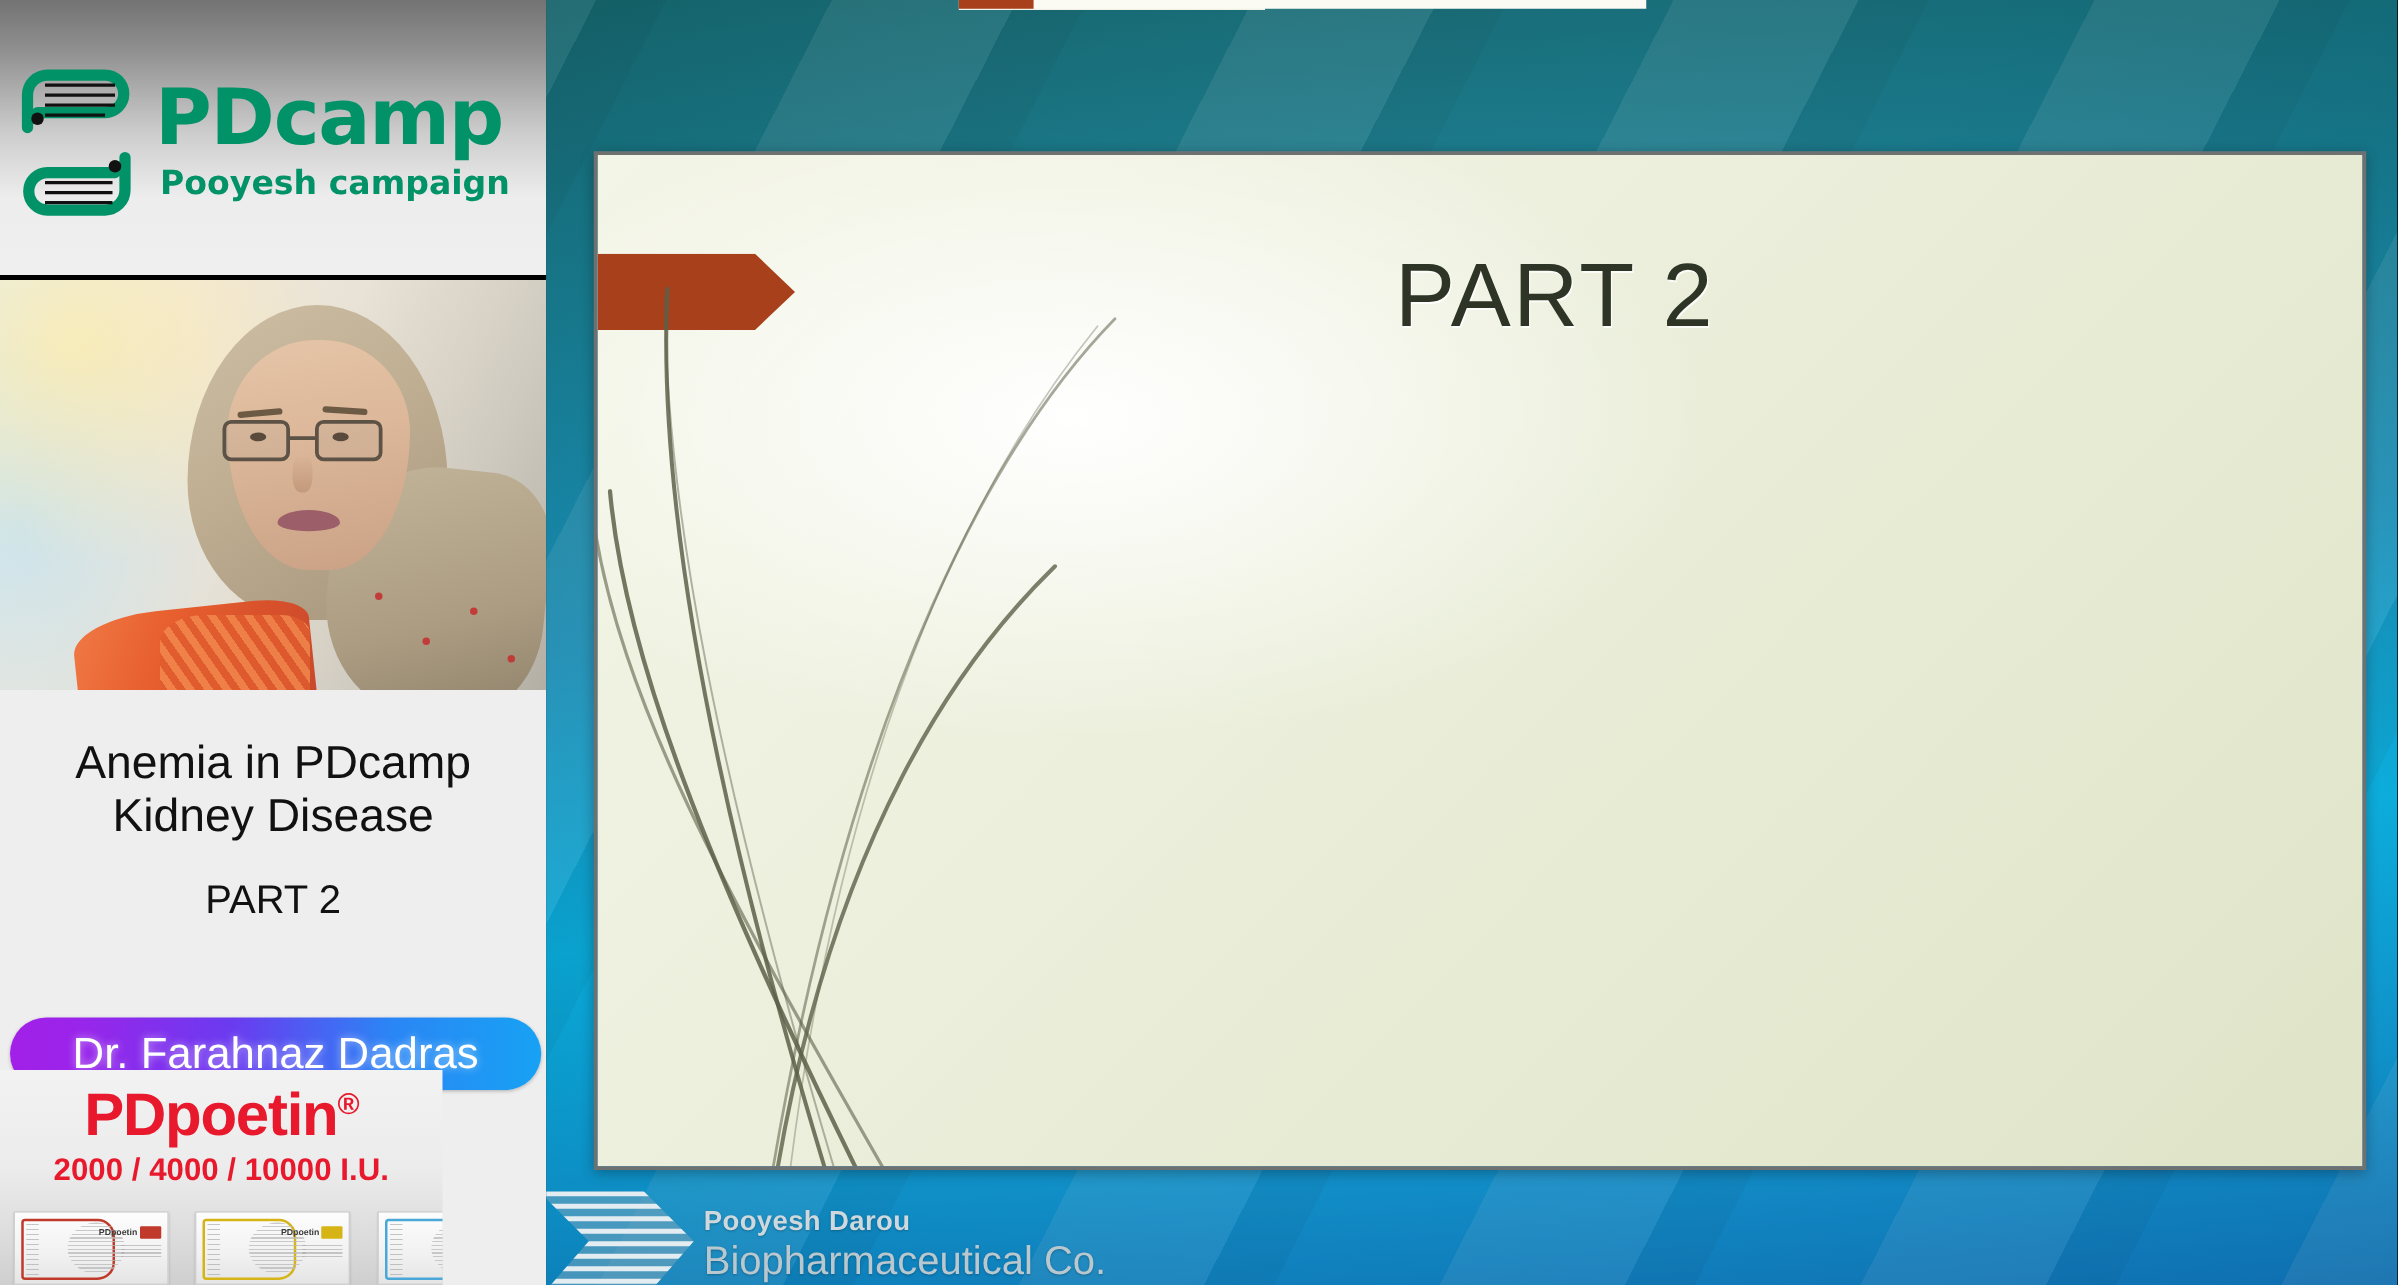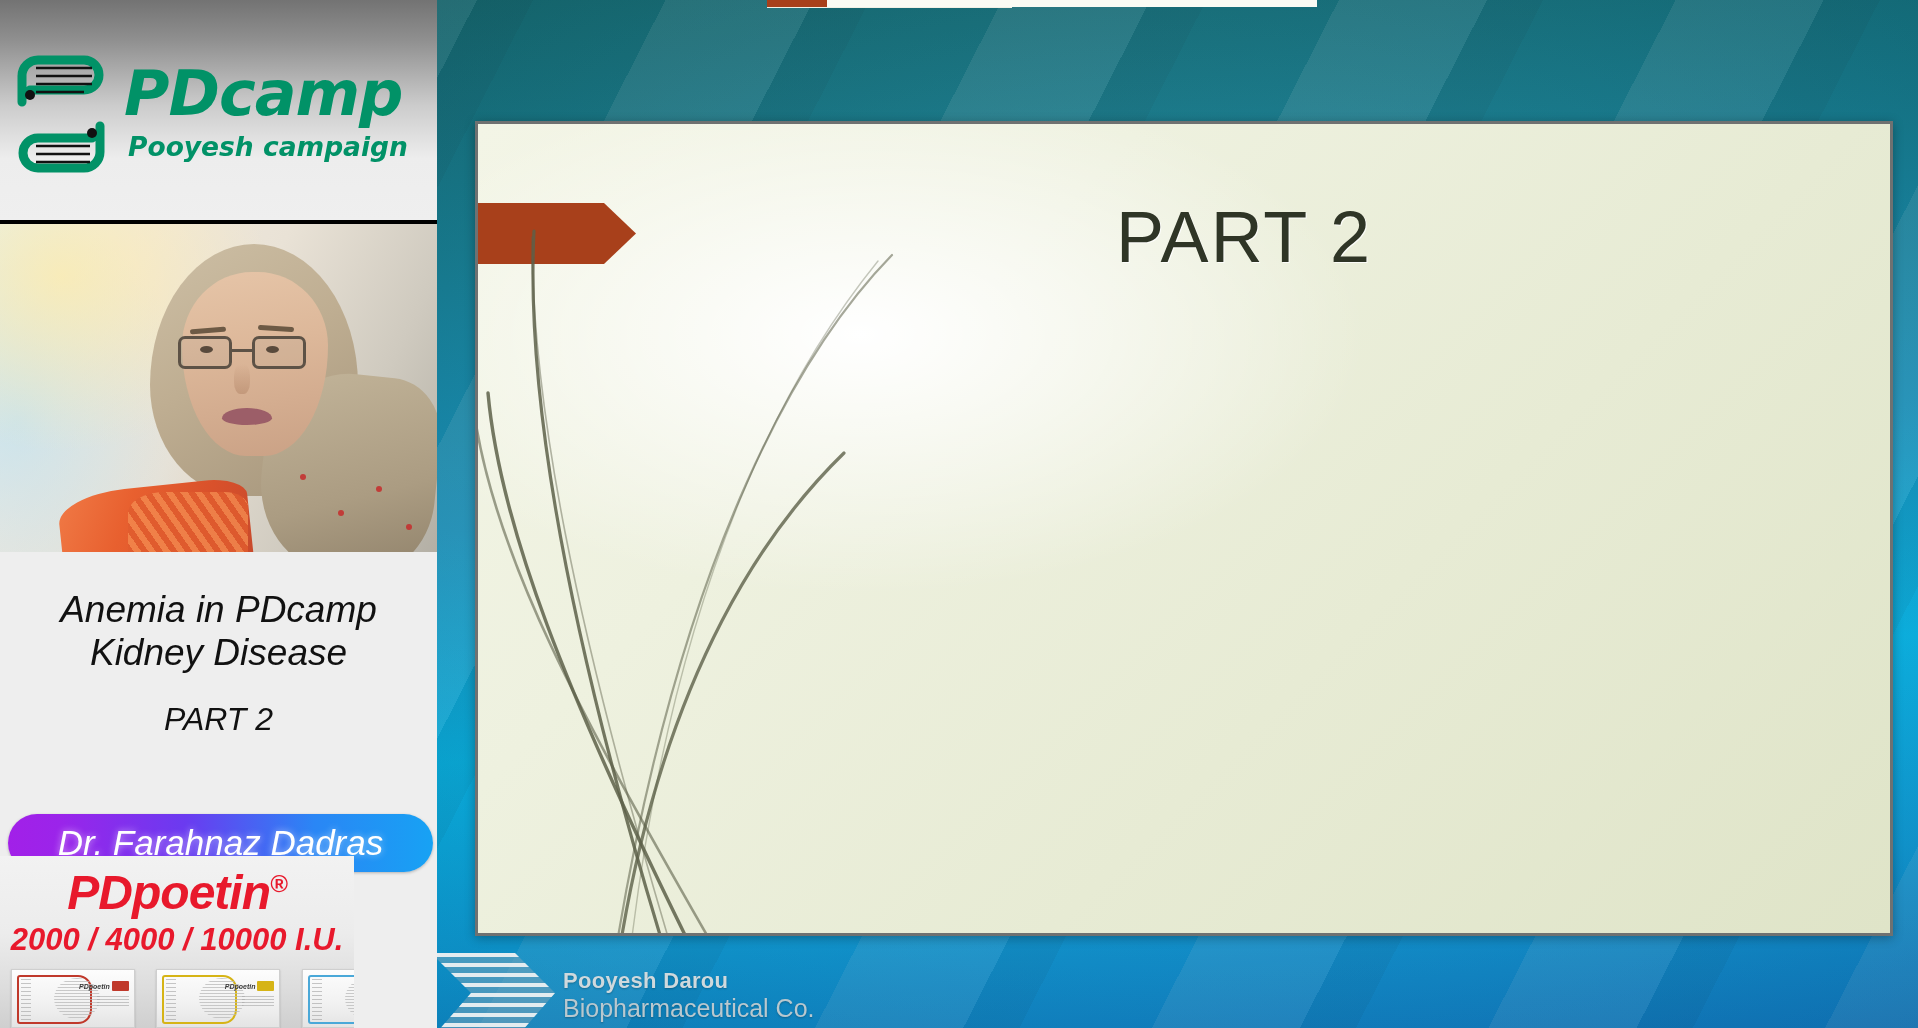--- a/index.html
+++ b/index.html
@@ -15,21 +15,20 @@
     width:1918px; height:1028px;
     overflow:hidden;
   }
 
   
   #sidebar {
     position:absolute; left:0; top:0;
     width:437px; height:1028px;
     background:#eeeeee;
     overflow:hidden;
-    font-style:italic;
   }
 
   
   #logo-block {
     position:absolute; left:0; top:0;
     width:437px; height:220px;
     background:linear-gradient(180deg,#737373 0%,#8f8f8f 18%,#cccccc 48%,#ededed 72%,#efefef 100%);
     display:flex; align-items:center;
     padding-left:8px;
   }
@@ -180,21 +179,21 @@
   }
   #product-name {
     text-align:center; margin-top:9px;
     font-size:48px; font-weight:bold; color:#e8192c;
     letter-spacing:-1px;
     font-family:"Liberation Sans", sans-serif;
   }
   #product-name sup { font-size:24px; vertical-align:super; }
   #product-doses {
     text-align:center; margin-top:2px;
-    font-size:31px; font-weight:bold; color:#e8192c;
+    font-size:25px; font-weight:bold; color:#e8192c;
     font-family:"Liberation Sans", sans-serif;
   }
   #boxes {
     position:absolute; left:0; top:113px;
     width:437px; height:59px;
     display:flex; justify-content:space-around; align-items:flex-start;
   }
   .pbox {
     width:124px; height:59px;
     background:linear-gradient(180deg,#fdfdfd 0%,#f1f1f1 60%,#e4e4e4 100%);
@@ -303,21 +302,21 @@
   }
   #footer-mark { width:132px; height:98px; flex:0 0 auto; }
   #footer-text { margin-left:4px; }
   #footer-name {
     font-size:22px; font-weight:bold; color:#cfd9dd;
     letter-spacing:.3px; line-height:1.05;
     text-shadow:0 1px 2px rgba(0,0,0,.25);
     font-family:"Liberation Sans", sans-serif;
   }
   #footer-sub {
-    font-size:25px; color:#b9c8cf; margin-top:2px;
+    font-size:32px; color:#b9c8cf; margin-top:2px;
     text-shadow:0 1px 2px rgba(0,0,0,.25);
     font-family:"Liberation Sans", sans-serif;
   }
 </style>
 </head>
 <body>
 
 <div id="stage">
 
   <div id="sidebar">

